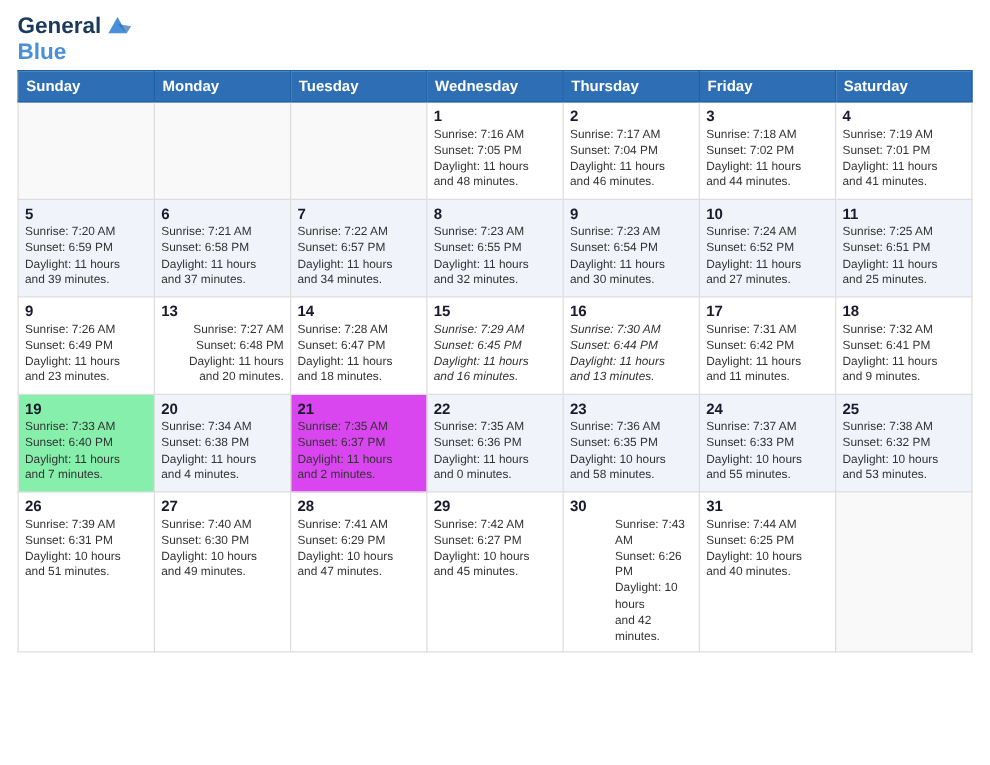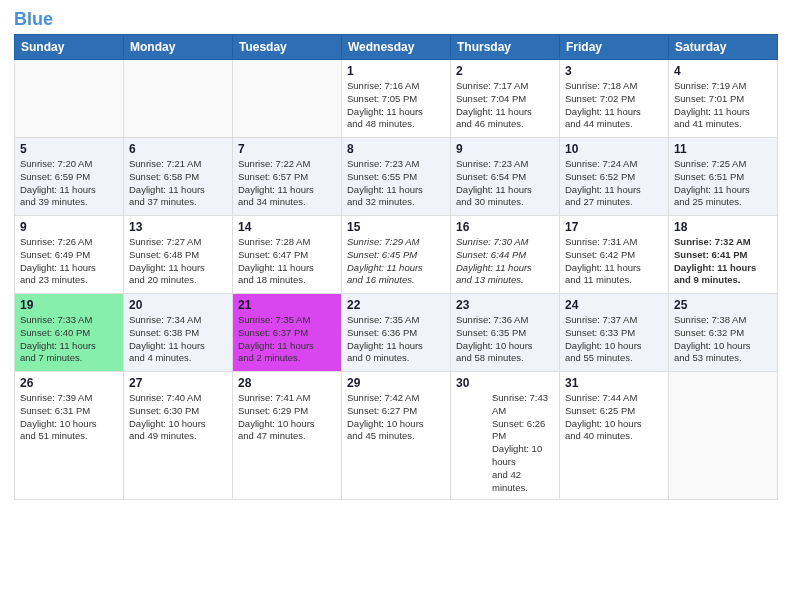--- a/index.html
+++ b/index.html
@@ -88,20 +88,27 @@
       line-height: 1.35;
     }
   </style>
 </head>
 <body>
 
 <div class="container">
   <div class="header">
     <div class="logo">
       <div>
+        <div style="display:flex;align-items:center;">
+          <span class="logo-text">General</span>
+          <svg class="logo-icon" viewBox="0 0 24 24" fill="#4a90d9">
+            <polygon points="4,18 12,4 20,18" fill="#4a90d9"></polygon>
+            <polygon points="12,10 20,18 24,12" fill="#2e6eb5" opacity="0.7"></polygon>
+          </svg>
+        </div>
         <div style="font-size:18px;font-weight:bold;color:#4a90d9;line-height:1;">Blue</div>
       </div>
     </div>
     <div class="title-block">
       <div class="month-title"></div>
       <div class="location"></div>
     </div>
   </div>
 
   <table class="calendar" id="cal-table">
@@ -204,21 +211,21 @@
         <tr>
           <td>
             <div class="day-number">9</div>
             <div class="day-info" style="white-space: pre-line;">Sunrise: 7:26 AM
 Sunset: 6:49 PM
 Daylight: 11 hours
 and 23 minutes.</div>
           </td>
           <td>
             <div class="day-number">13</div>
-            <div class="day-info" style="white-space: pre-line;">Sunrise: 7:27 AM
+            <div class="day-info" style="white-space: pre-line; text-align: right;">Sunrise: 7:27 AM
 Sunset: 6:48 PM
 Daylight: 11 hours
 and 20 minutes.</div>
           </td>
           <td>
             <div class="day-number">14</div>
             <div class="day-info" style="white-space: pre-line;">Sunrise: 7:28 AM
 Sunset: 6:47 PM
 Daylight: 11 hours
 and 18 minutes.</div>
@@ -239,21 +246,21 @@
           </td>
           <td>
             <div class="day-number">17</div>
             <div class="day-info" style="white-space: pre-line;">Sunrise: 7:31 AM
 Sunset: 6:42 PM
 Daylight: 11 hours
 and 11 minutes.</div>
           </td>
           <td>
             <div class="day-number">18</div>
-            <div class="day-info" style="white-space: pre-line; font-weight: bold;">Sunrise: 7:32 AM
+            <div class="day-info" style="white-space: pre-line;">Sunrise: 7:32 AM
 Sunset: 6:41 PM
 Daylight: 11 hours
 and 9 minutes.</div>
           </td>
         </tr>
         <tr>
           <td style="background: #86efac;">
             <div class="day-number">19</div>
             <div class="day-info" style="white-space: pre-line;">Sunrise: 7:33 AM
 Sunset: 6:40 PM

